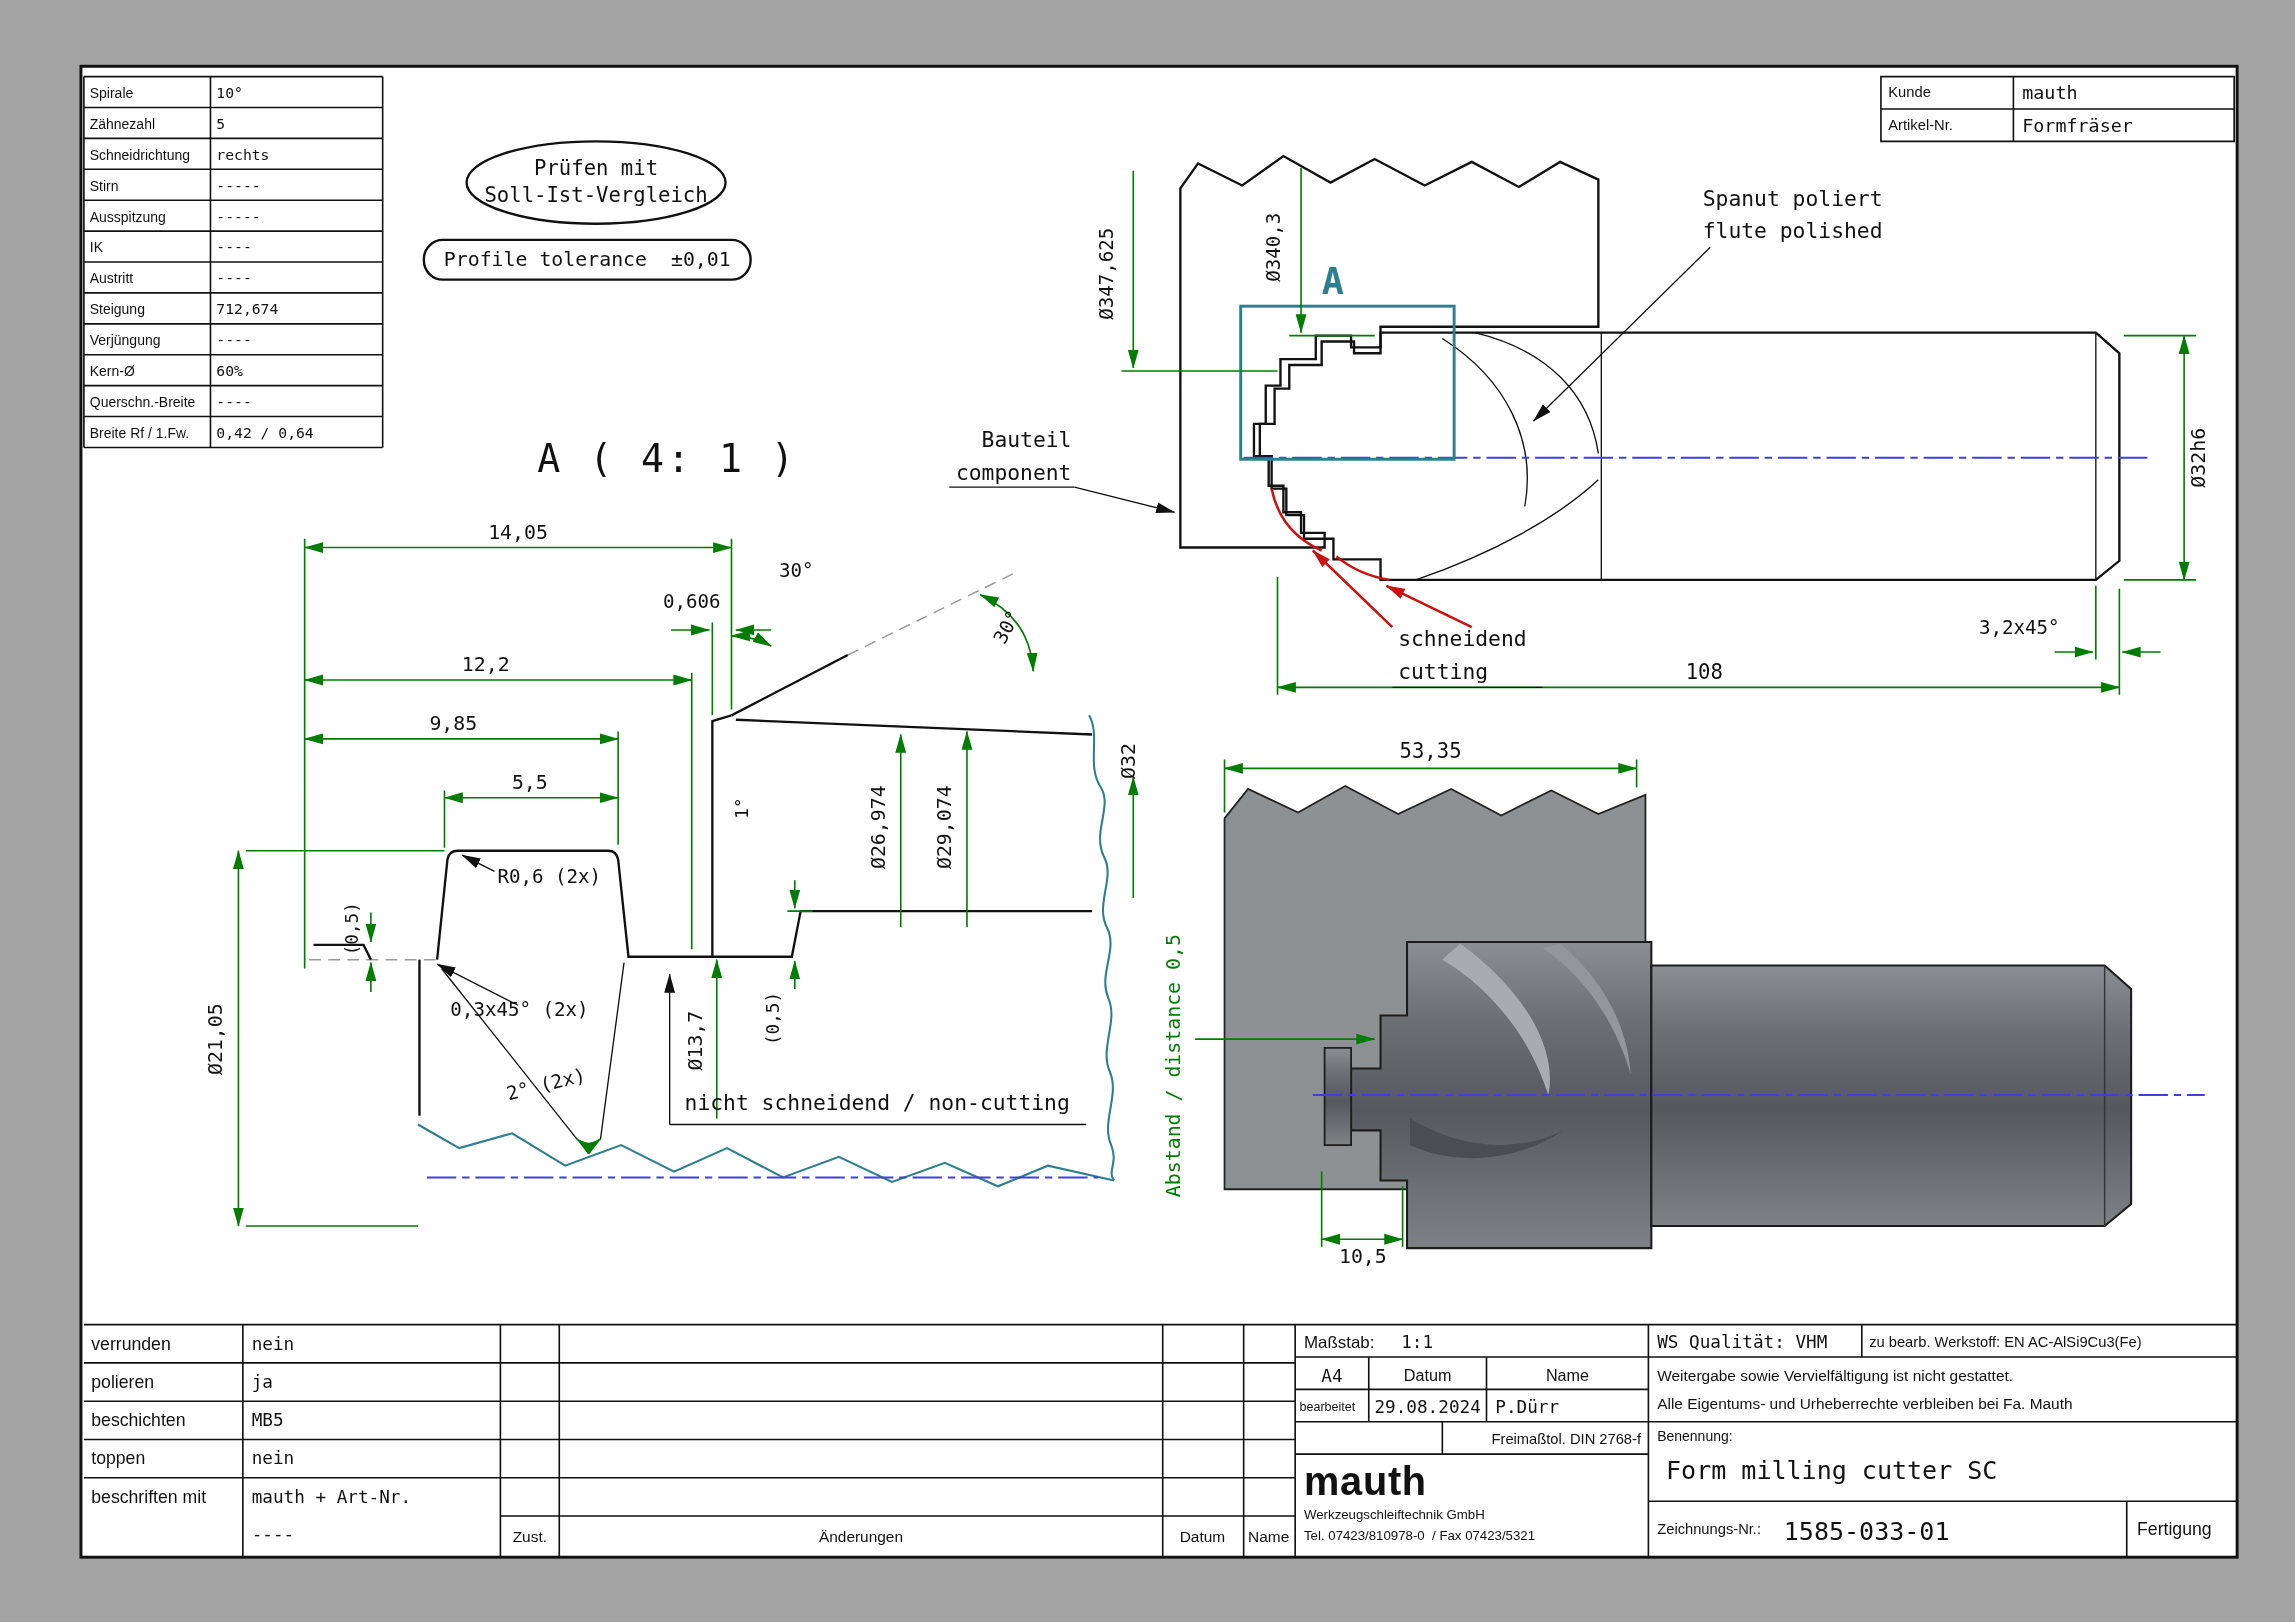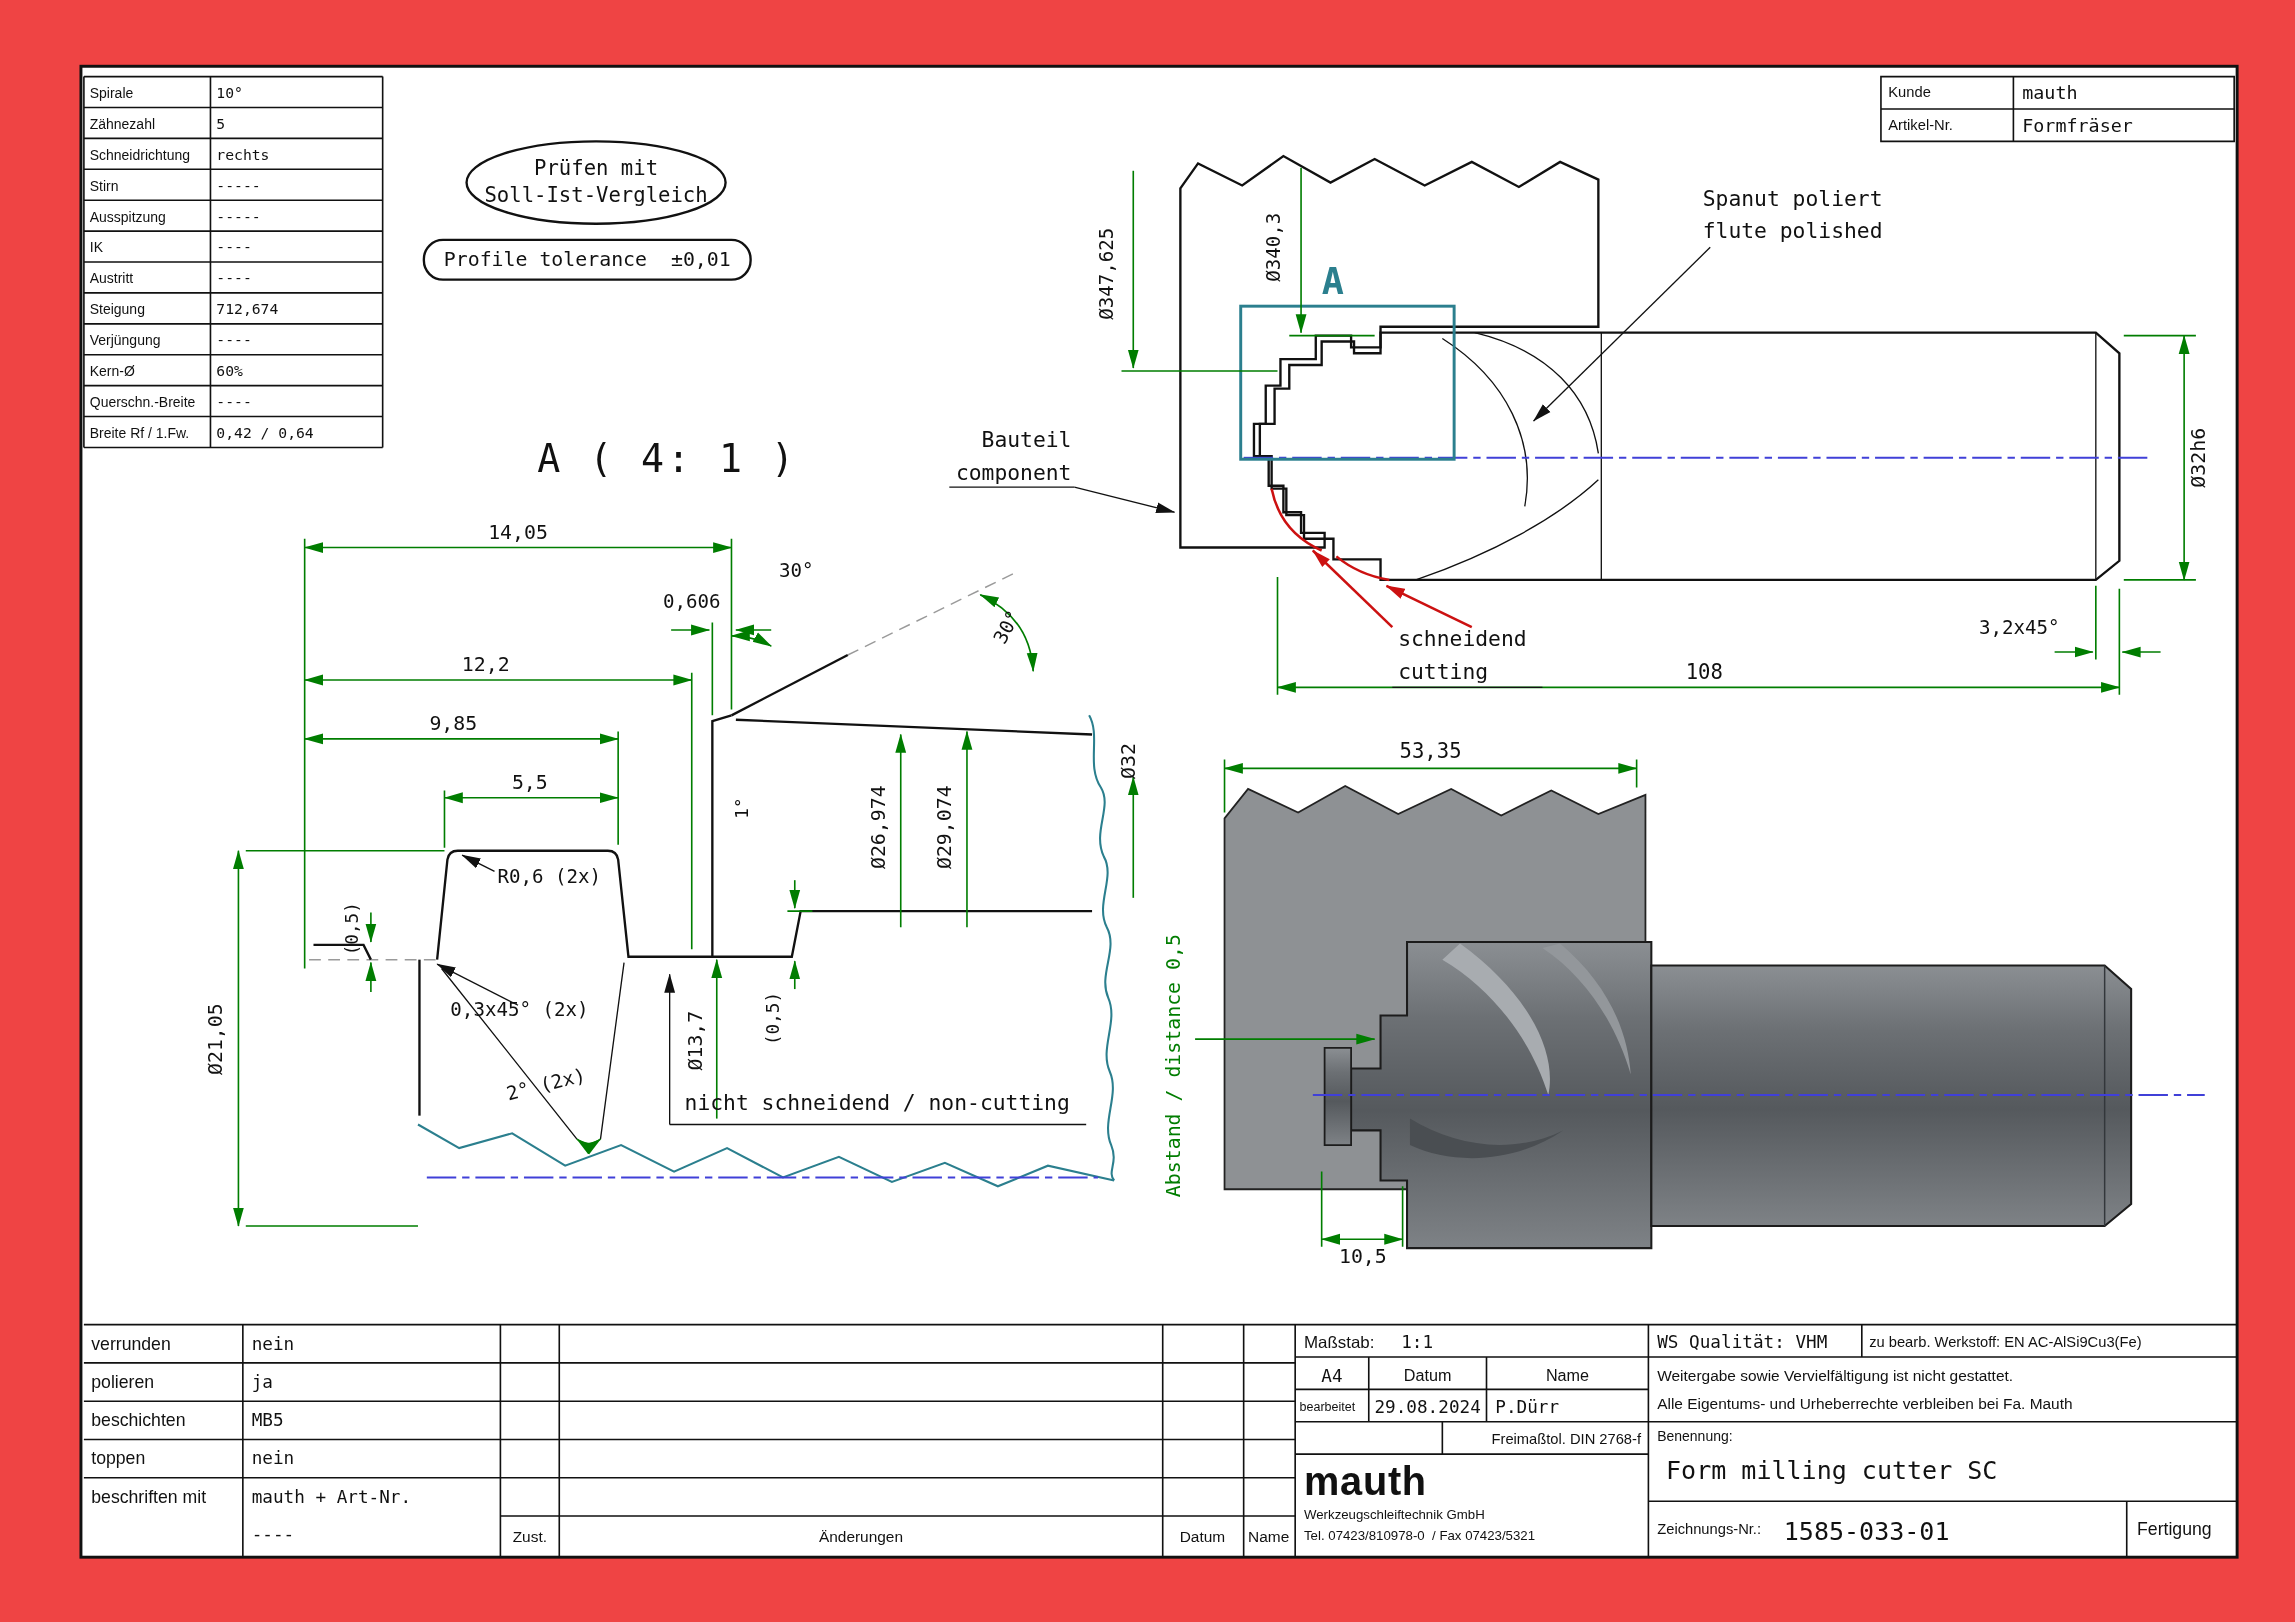--- a/index.html
+++ b/index.html
@@ -1,16 +1,16 @@
 <!DOCTYPE html>
 <html style="font-size:7.9px"><head>
 <meta charset="utf-8">
 <style>
   html,body{margin:0;padding:0;background:#fff;}
-  .sheet{width:2295px;height:1622px;background:#ef4444;}
+  .sheet{width:2295px;height:1622px;background:#a3a3a3;}
   svg{display:block;}
   text{white-space:pre;}
   .t{font-family:"DejaVu Sans Mono",monospace;fill:#111;}
   .lb{font-family:"Liberation Sans",sans-serif;fill:#111;}
   .gt{font-family:"DejaVu Sans Mono",monospace;fill:#007d00;}
   .tealt{font-family:"DejaVu Sans Mono",monospace;fill:#2b7f8e;font-weight:bold;}
   .bl{stroke:#111;fill:none;stroke-width:1.6;}
   .thin{stroke:#111;fill:none;stroke-width:0.9;}
   .tb{stroke:#111;fill:none;stroke-width:1.1;}
   .gl{stroke:#007d00;fill:none;stroke-width:1.1;}

